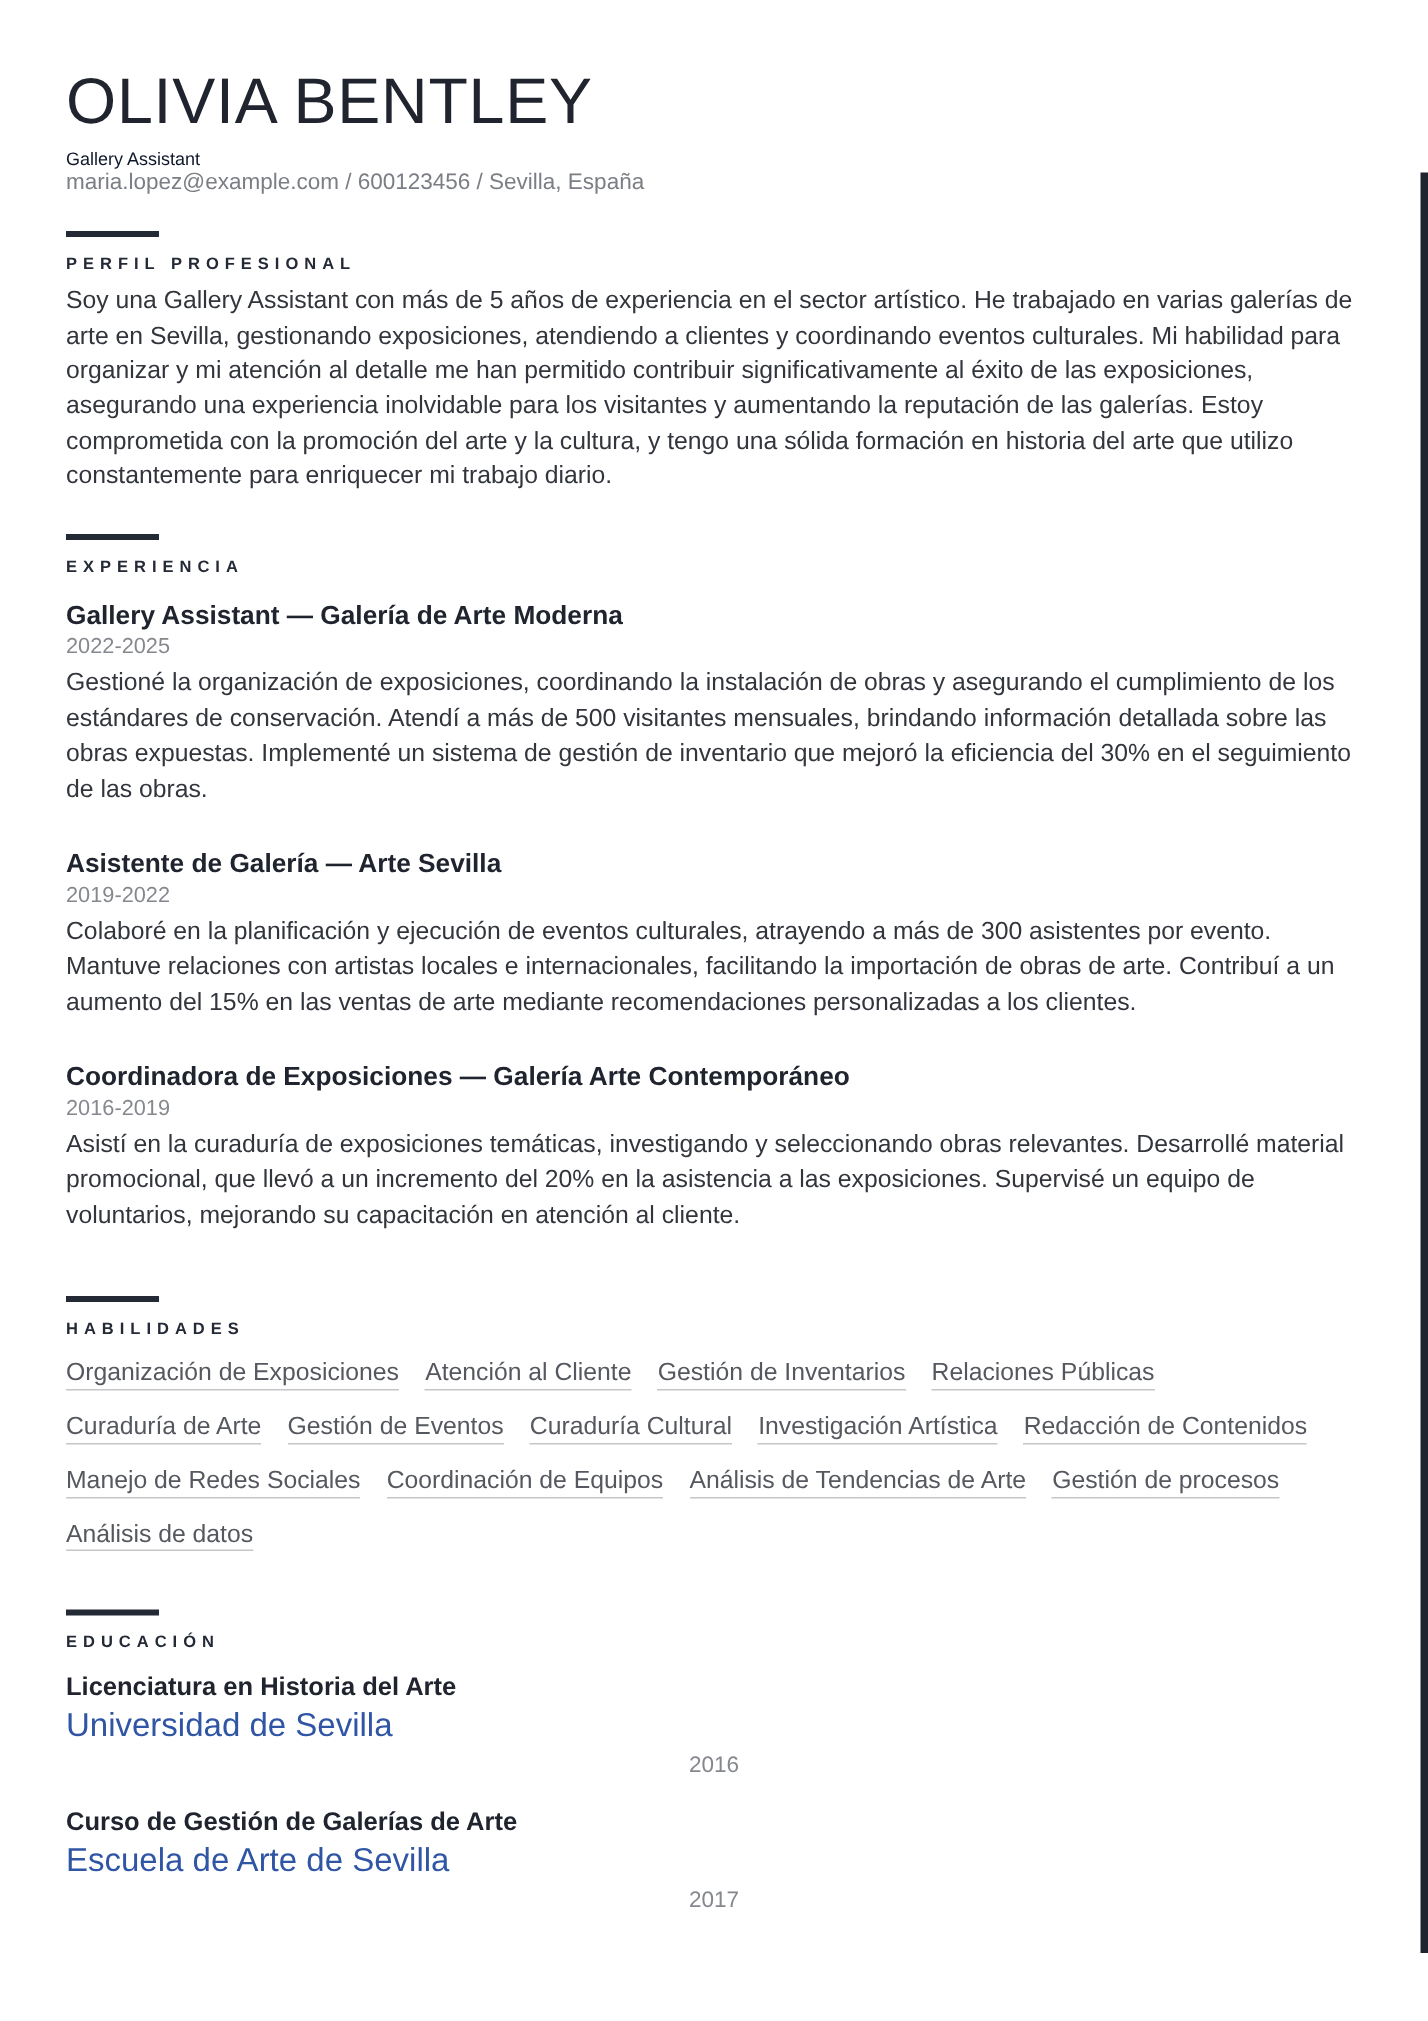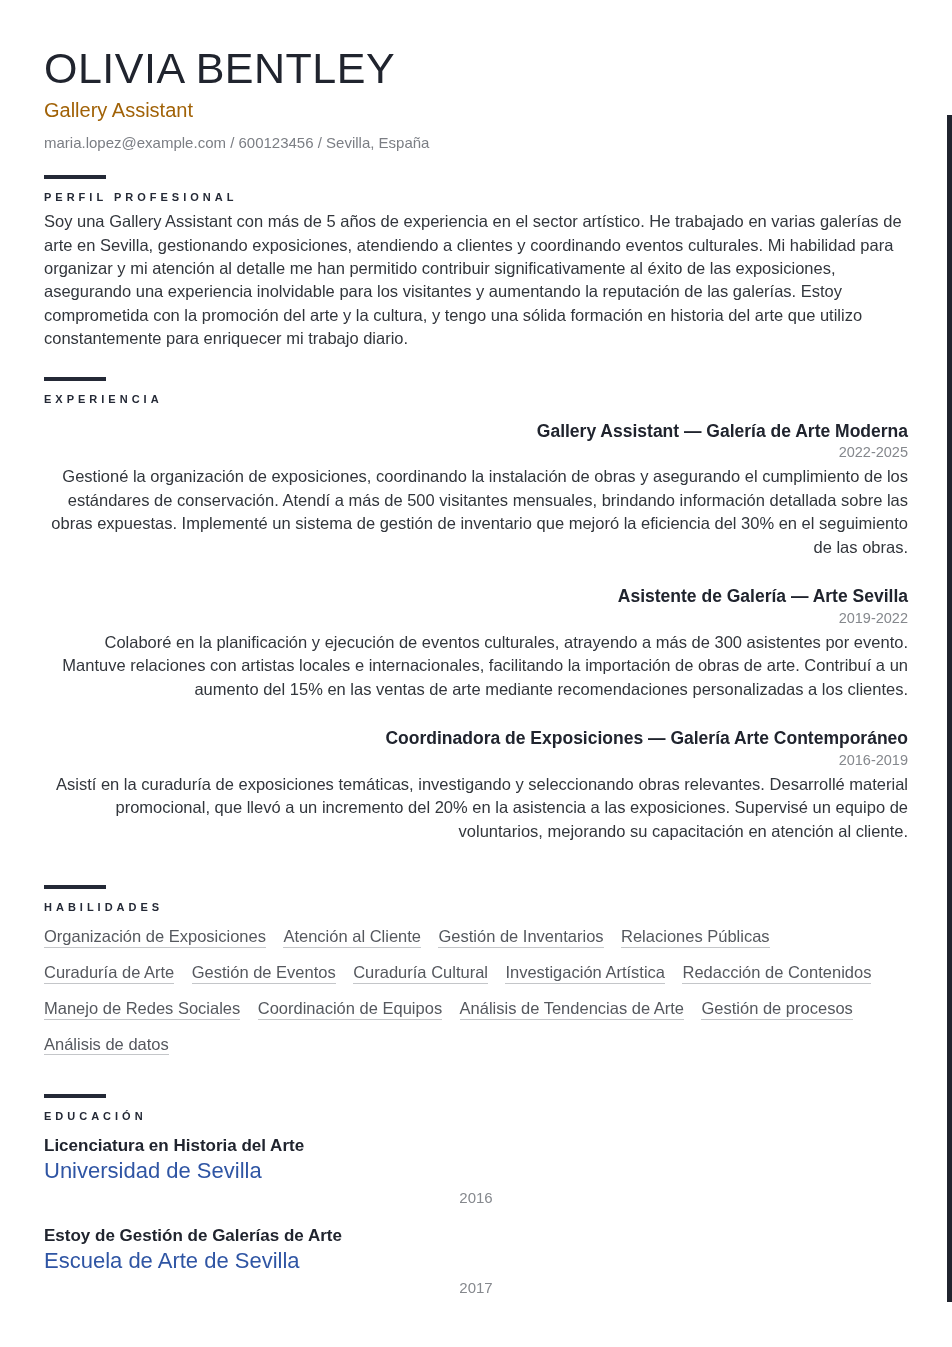--- a/index.html
+++ b/index.html
@@ -11,43 +11,43 @@
     -webkit-font-smoothing:antialiased;
   }
   .page{position:relative;width:952px;height:1302px;overflow:hidden;background:#fff;}
   .content{padding:46px 44px 0 44px;}
 
   
   .name{
     font-size:43px;line-height:1.05;font-weight:400;
     letter-spacing:0.5px;color:#20242e;
   }
-  .job-title{font-size:20px;color:#a16207;margin-top:8px;}
-  .contact{font-size:15px;color:#7b7e84;margin-top:12px;}
+  .job-title{font-size:12px;color:#0f172a;margin-top:8px;}
+  .contact{font-size:15px;color:#7b7e84;}
 
   
   .divider{width:62px;height:4px;background:#242936;border:0;margin:0;}
   .sec-heading{
     font-size:11px;font-weight:700;letter-spacing:4px;
     color:#242936;margin-top:12px;
   }
   .sec{margin:0;}
   .sec-profile{margin-top:24px;}
   .sec-experience{margin-top:26px;}
   .sec-skills{margin-top:42px;}
   .sec-education{margin-top:24px;}
 
   
   .para{
     font-size:16.5px;line-height:23.4px;color:#32363c;
     margin-top:7px;max-width:868px;
   }
 
   
-  .job{margin-top:16px;text-align:right;}
+  .job{margin-top:16px;}
   .job + .job{margin-top:27px;}
   .job-name{font-size:17.5px;font-weight:700;color:#20242e;line-height:1.25;}
   .job-dates{font-size:14.5px;color:#85888d;margin-top:2px;}
   .job-desc{margin-top:5px;}
 
   
   .skills-wrap{margin-top:14px;max-width:880px;}
   .skill{
     display:inline-block;
     font-size:16.5px;color:#55585e;
@@ -136,21 +136,21 @@
       <div class="divider"></div>
       <div class="sec-heading">EDUCACIÓN</div>
 
       <div class="edu-entry">
         <div class="edu-degree">Licenciatura en Historia del Arte</div>
         <div class="edu-school">Universidad de Sevilla</div>
         <div class="edu-year">2016</div>
       </div>
 
       <div class="edu-entry">
-        <div class="edu-degree">Estoy de Gestión de Galerías de Arte</div>
+        <div class="edu-degree">Curso de Gestión de Galerías de Arte</div>
         <div class="edu-school">Escuela de Arte de Sevilla</div>
         <div class="edu-year">2017</div>
       </div>
     </div>
 
   </div>
 
   <div class="edge-bar"></div>
 </div>
 

